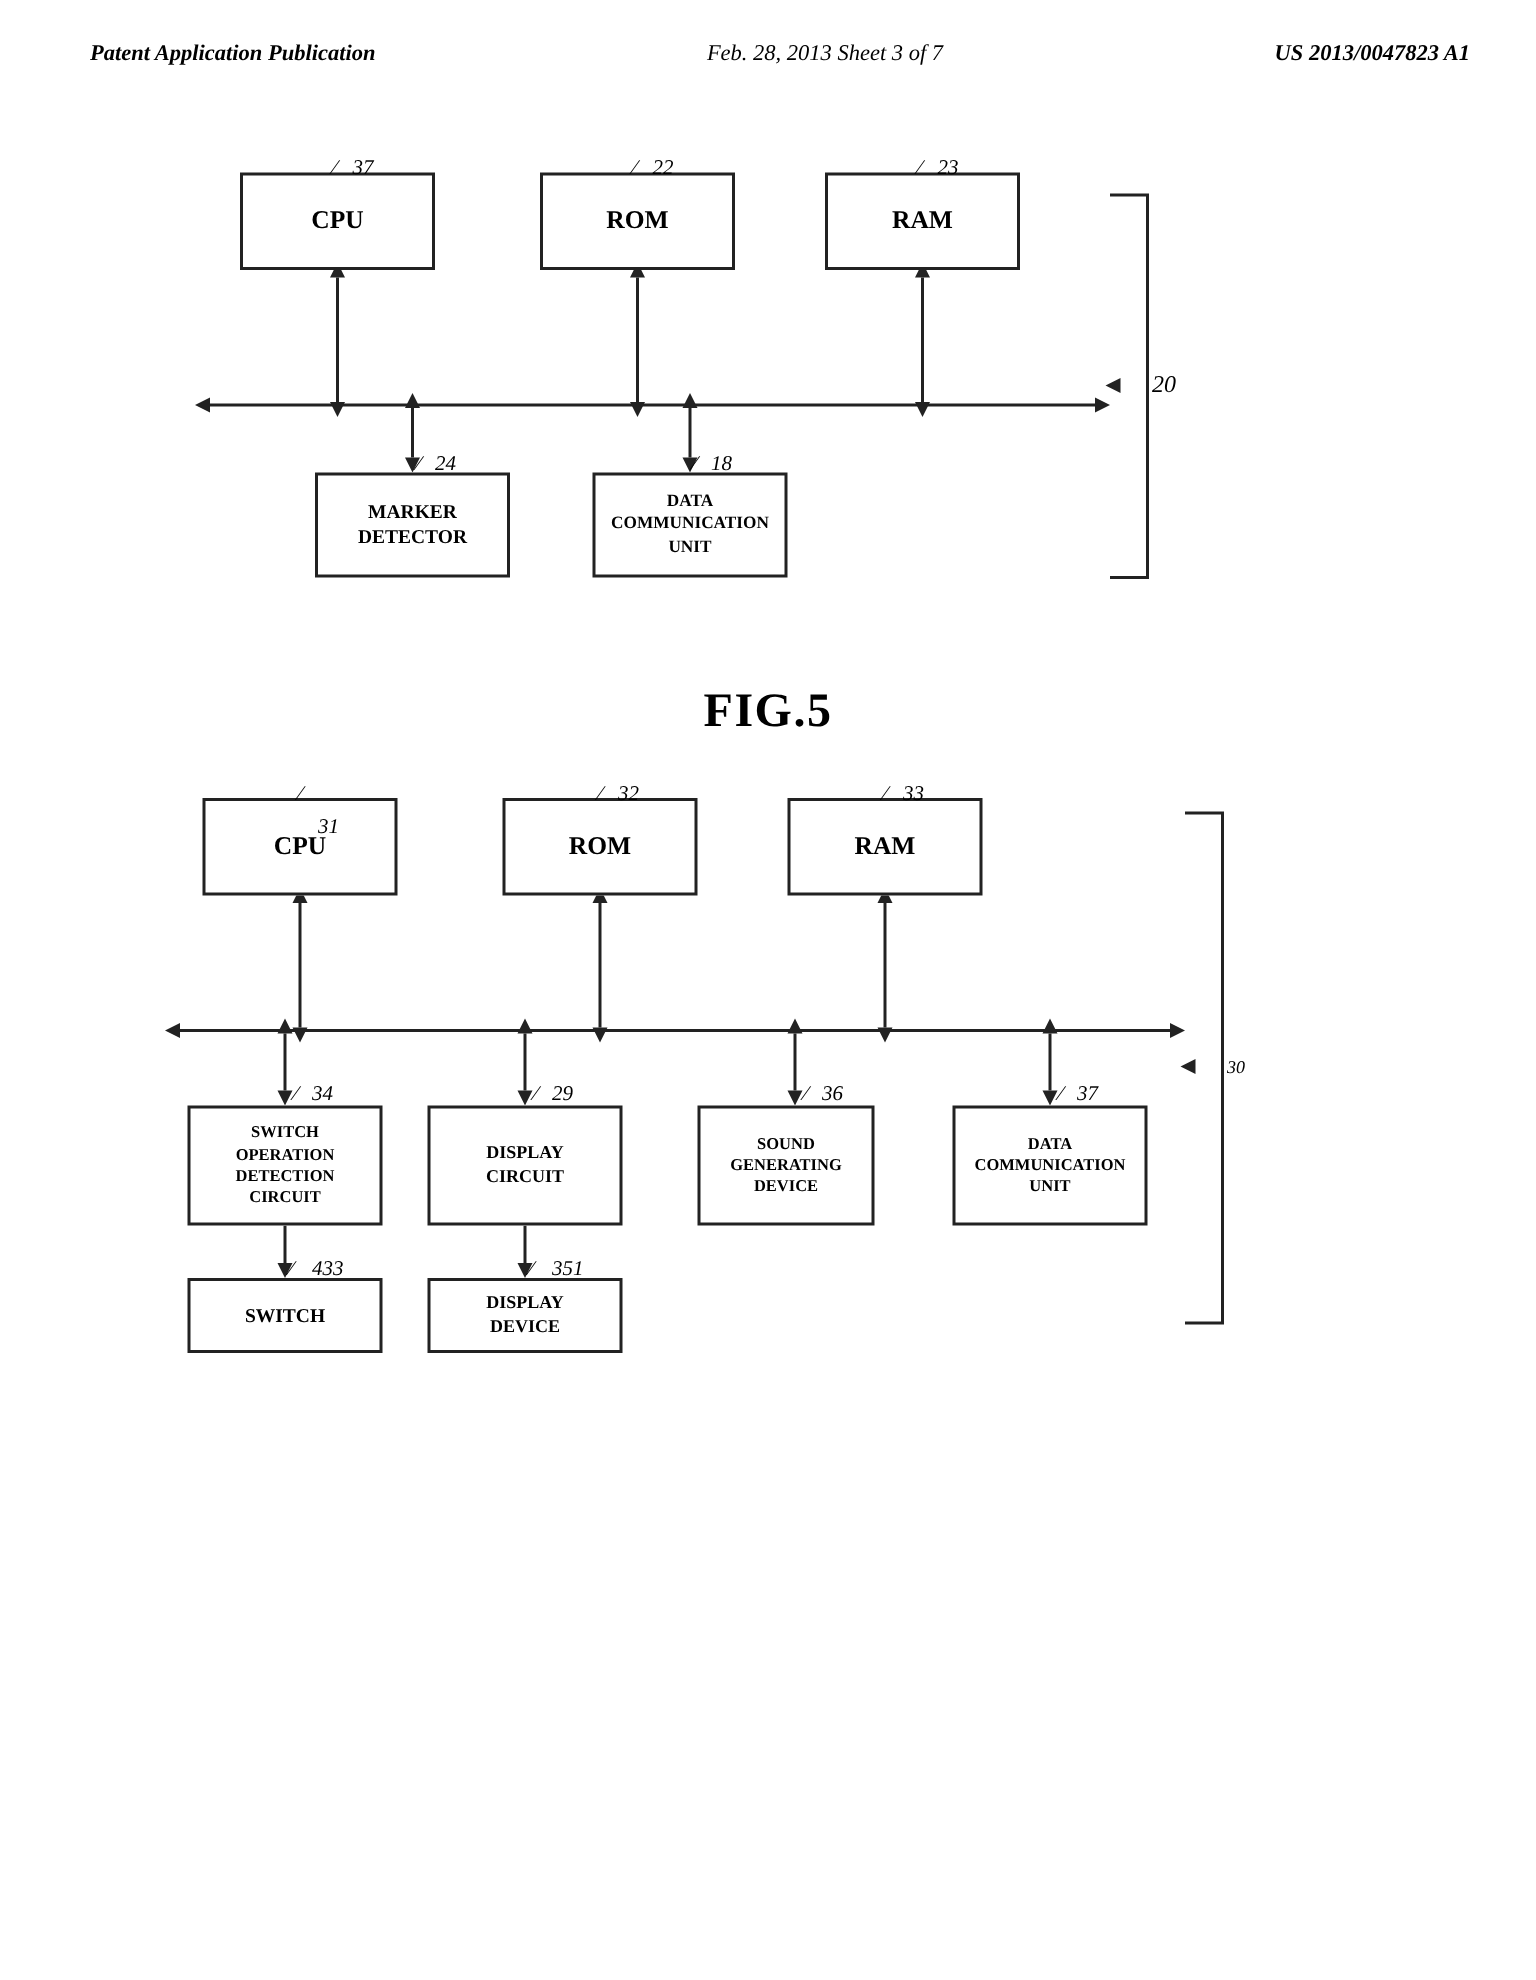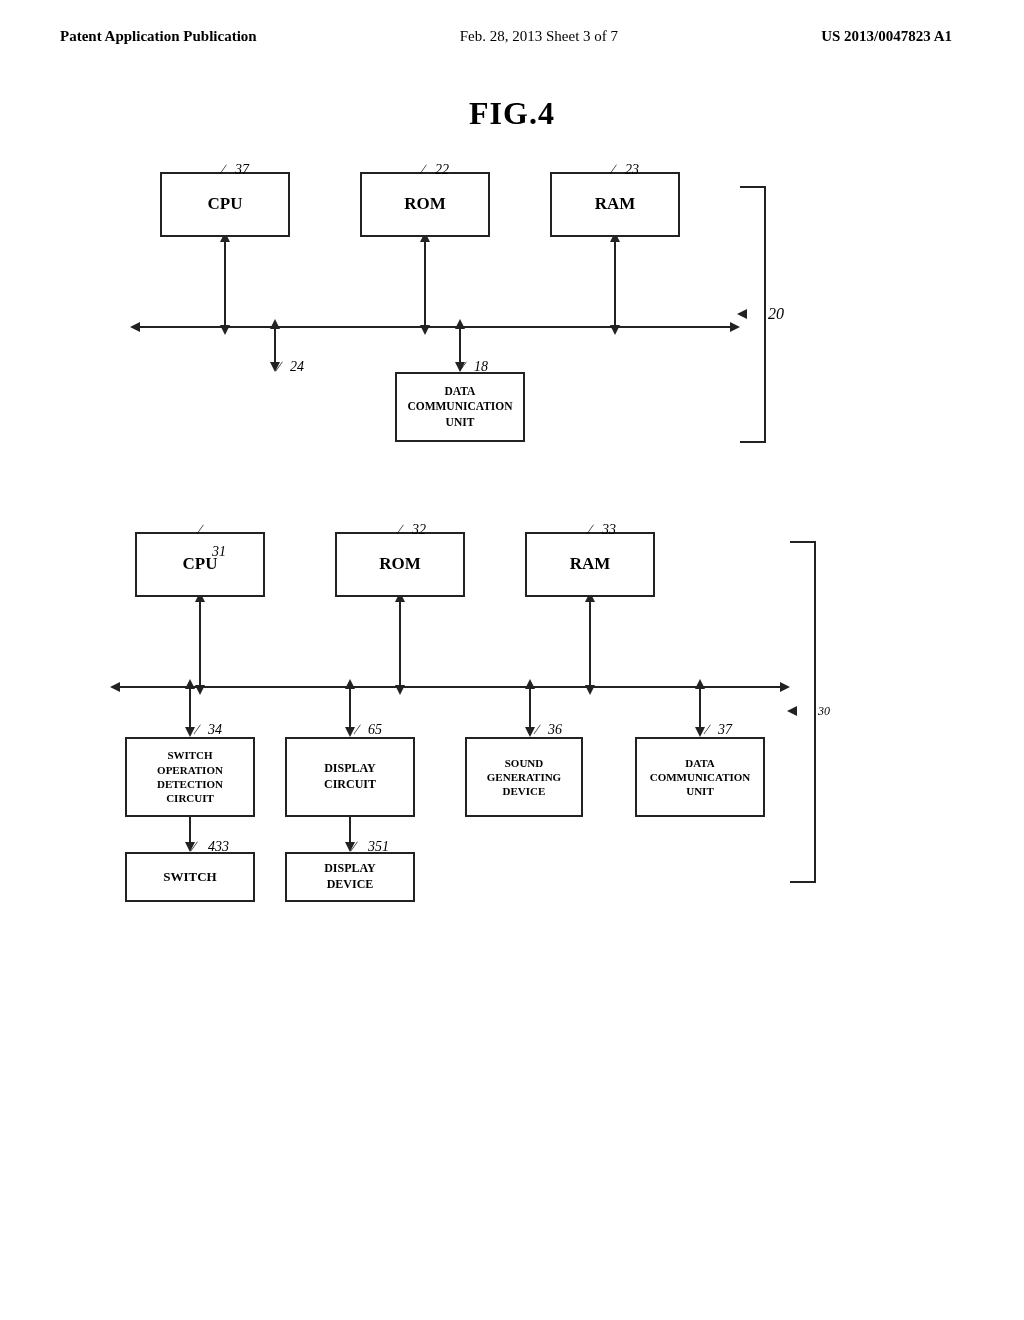--- a/index.html
+++ b/index.html
@@ -10,22 +10,23 @@
       min-height: 1320px;
       position: relative;
       overflow: hidden;
     }
 
     
     .header {
       display: flex;
       justify-content: space-between;
       align-items: flex-start;
-      padding: 28px 72px 0 60px;
+      padding: 28px 44px 0 60px;
       font-size: 15px;
+      font-style: italic;
     }
     .header-left { font-weight: bold; font-size: 15px; }
     .header-center { font-size: 15px; text-align: center; }
     .header-right { font-size: 15px; font-weight: bold; }
 
     
     .fig-title {
       text-align: center;
       font-size: 32px;
       font-weight: bold;
@@ -75,21 +76,20 @@
 </head>
 <body>
 
 <div class="header">
   <div class="header-left">Patent Application Publication</div>
   <div class="header-center">Feb. 28, 2013  Sheet 3 of 7</div>
   <div class="header-right">US 2013/0047823 A1</div>
 </div>
 
 <div class="section" style="margin-top: 50px;">
-  <div class="fig-title">FIG.4</div>
 
   <div class="diagram-area" style="width: 720px; height: 310px; margin-left: 80px; position: relative;">
 
     <svg class="diagram-svg" width="720" height="310">
 
       <line x1="60" y1="175" x2="650" y2="175" stroke="#222" stroke-width="2"></line>
 
       <polygon points="60,170 60,180 50,175" fill="#222"></polygon>
 
       <polygon points="650,170 650,180 660,175" fill="#222"></polygon>
@@ -132,36 +132,40 @@
     <div class="ref-label" style="left: 355px; top: 10px;">22</div>
     <div style="position:absolute; left:342px; top:10px; font-size:14px;">∕</div>
 
     <div class="box" style="left: 470px; top: 20px; width: 130px; height: 65px; font-size: 17px;">
       RAM
     </div>
 
     <div class="ref-label" style="left: 545px; top: 10px;">23</div>
     <div style="position:absolute; left:532px; top:10px; font-size:14px;">∕</div>
 
+    <div class="box" style="left: 130px; top: 220px; width: 130px; height: 70px; font-size: 13px;">
+      MARKER<br>DETECTOR
+    </div>
 
     <div class="ref-label" style="left: 210px; top: 207px;">24</div>
     <div style="position:absolute; left:198px; top:207px; font-size:14px;">∕</div>
 
     <div class="box" style="left: 315px; top: 220px; width: 130px; height: 70px; font-size: 11.5px; line-height: 1.35;">
       DATA<br>COMMUNICATION<br>UNIT
     </div>
 
     <div class="ref-label" style="left: 394px; top: 207px;">18</div>
     <div style="position:absolute; left:382px; top:207px; font-size:14px;">∕</div>
 
     <div class="ref-label" style="left: 688px; top: 153px; font-size: 16px;">20</div>
   </div>
 </div>
 
 <div class="section" style="margin-top: 50px;">
+  <div class="fig-title">FIG.5</div>
 
   <div class="diagram-area" style="width: 800px; height: 400px; margin-left: 60px; position: relative;">
 
     <svg class="diagram-svg" width="800" height="400">
 
       <line x1="60" y1="175" x2="720" y2="175" stroke="#222" stroke-width="2"></line>
 
       <polygon points="60,170 60,180 50,175" fill="#222"></polygon>
 
       <polygon points="720,170 720,180 730,175" fill="#222"></polygon>
@@ -224,21 +228,21 @@
 
     <div class="box" style="left: 65px; top: 225px; width: 130px; height: 80px; font-size: 11px; line-height: 1.3;">
       SWITCH<br>OPERATION<br>DETECTION<br>CIRCUIT
     </div>
     <div class="ref-label" style="left: 148px; top: 210px;">34</div>
     <div style="position:absolute; left:136px; top:210px; font-size:14px;">∕</div>
 
     <div class="box" style="left: 225px; top: 225px; width: 130px; height: 80px; font-size: 12px;">
       DISPLAY<br>CIRCUIT
     </div>
-    <div class="ref-label" style="left: 308px; top: 210px;">65</div>
+    <div class="ref-label" style="left: 308px; top: 210px;">29</div>
     <div style="position:absolute; left:296px; top:210px; font-size:14px;">∕</div>
 
     <div class="box" style="left: 405px; top: 225px; width: 118px; height: 80px; font-size: 11px; line-height: 1.3;">
       SOUND<br>GENERATING<br>DEVICE
     </div>
     <div class="ref-label" style="left: 488px; top: 210px;">36</div>
     <div style="position:absolute; left:476px; top:210px; font-size:14px;">∕</div>
 
     <div class="box" style="left: 575px; top: 225px; width: 130px; height: 80px; font-size: 11px; line-height: 1.3;">
       DATA<br>COMMUNICATION<br>UNIT

